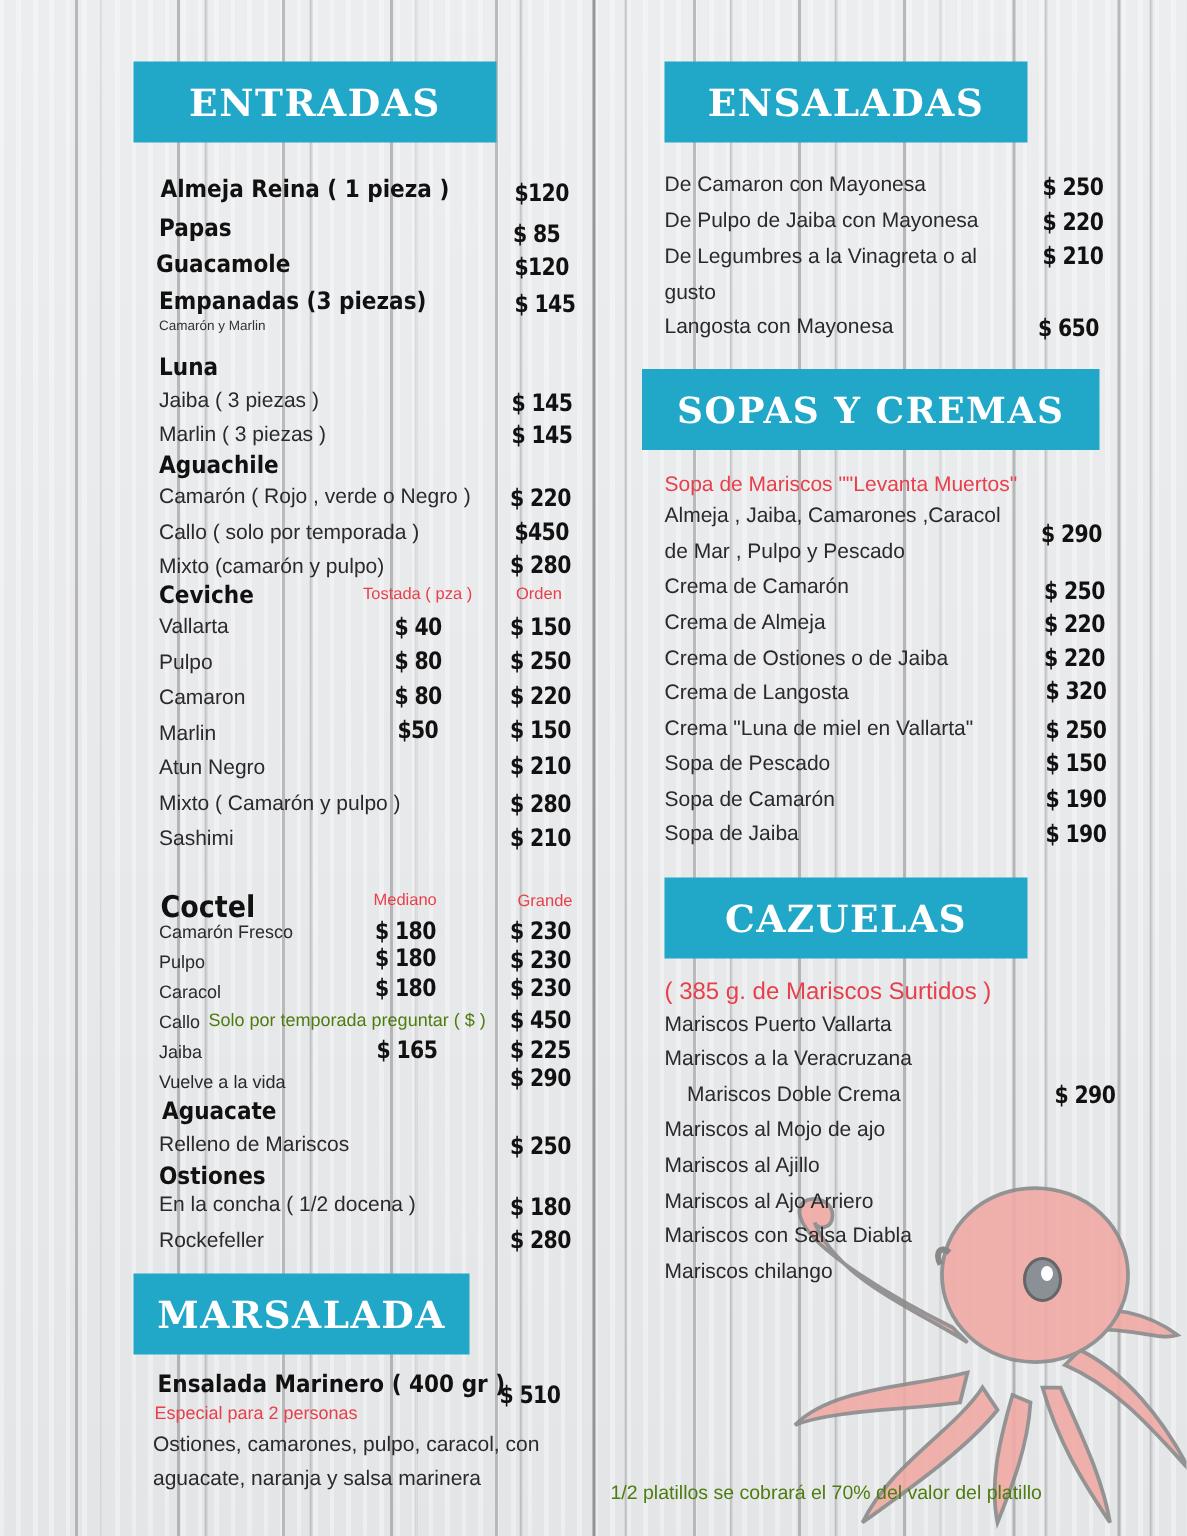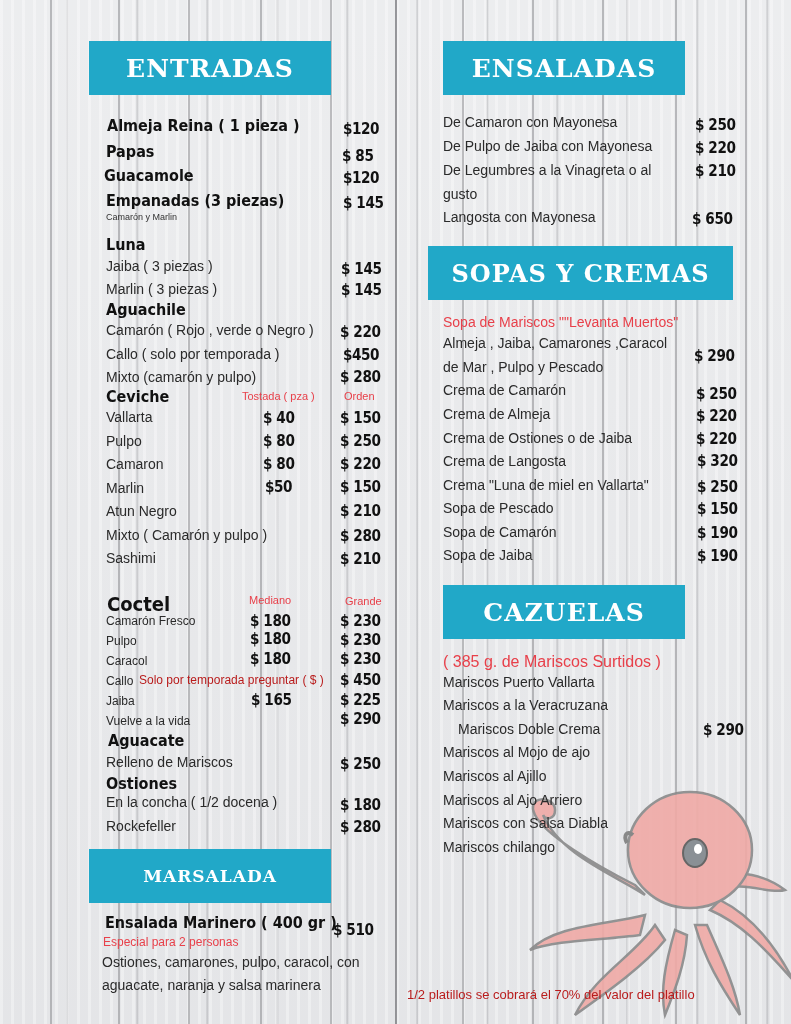--- a/index.html
+++ b/index.html
@@ -32,21 +32,21 @@
     .txt { position: absolute; white-space: nowrap; color: #222; }
     .bold { font-family: "DejaVu Sans", sans-serif; font-weight: bold; font-stretch: condensed; color: #111; }
     .reg { font-family: "Liberation Sans", sans-serif; font-size: 14px; color: #2a2a2a; }
     .price {
       position: absolute; white-space: nowrap;
       font-family: "DejaVu Sans", sans-serif; font-weight: bold;
       font-size: 16px; color: #111; letter-spacing: -0.5px;
       transform: scaleX(0.85); transform-origin: left center;
     }
     .red { color: #e8404a; }
-    .blue { color: #b91c1c; }
+    .blue { color: #4d7c0f; }
     .sub { font-size: 9px; color: #333; }
     .octopus { position: absolute; left: 515px; top: 775px; width: 280px; height: 245px; }
   </style>
 </head>
 <body>
 
 <div class="wood"></div>
 <div class="plank" style="left:50px"></div>
 <div class="plank" style="left:118px"></div>
 <div class="plank" style="left:188px"></div>
@@ -149,21 +149,21 @@
 <div class="txt bold" style="left:108px;top:731px;font-size:16px">Aguacate</div>
 <div class="txt reg" style="left:106px;top:754px">Relleno de Mariscos</div>
 <div class="price" style="left:340px;top:754px">$ 250</div>
 
 <div class="txt bold" style="left:106px;top:774px;font-size:16px">Ostiones</div>
 <div class="txt reg" style="left:106px;top:794px">En la concha ( 1/2 docena )</div>
 <div class="price" style="left:340px;top:795px">$ 180</div>
 <div class="txt reg" style="left:106px;top:818px">Rockefeller</div>
 <div class="price" style="left:340px;top:817px">$ 280</div>
 
-<div class="banner" style="left:89px;top:849px;width:242px;height:54px;font-size:17px">MARSALADA</div>
+<div class="banner" style="left:89px;top:849px;width:224px;height:54px;font-size:25px">MARSALADA</div>
 <div class="txt bold" style="left:105px;top:913px;font-size:16px">Ensalada Marinero ( 400 gr )</div>
 <div class="price" style="left:333px;top:920px">$ 510</div>
 <div class="txt red" style="left:103px;top:935px;font-size:12px">Especial para 2 personas</div>
 <div class="txt reg" style="left:102px;top:954px">Ostiones, camarones, pulpo, caracol, con</div>
 <div class="txt reg" style="left:102px;top:977px">aguacate, naranja y salsa marinera</div>
 
 <div class="banner" style="left:443px;top:41px;width:242px;height:54px;font-size:25px">ENSALADAS</div>
 <div class="txt reg" style="left:443px;top:114px">De Camaron con Mayonesa</div>
 <div class="price" style="left:695px;top:115px">$ 250</div>
 <div class="txt reg" style="left:443px;top:138px">De Pulpo de Jaiba con Mayonesa</div>

